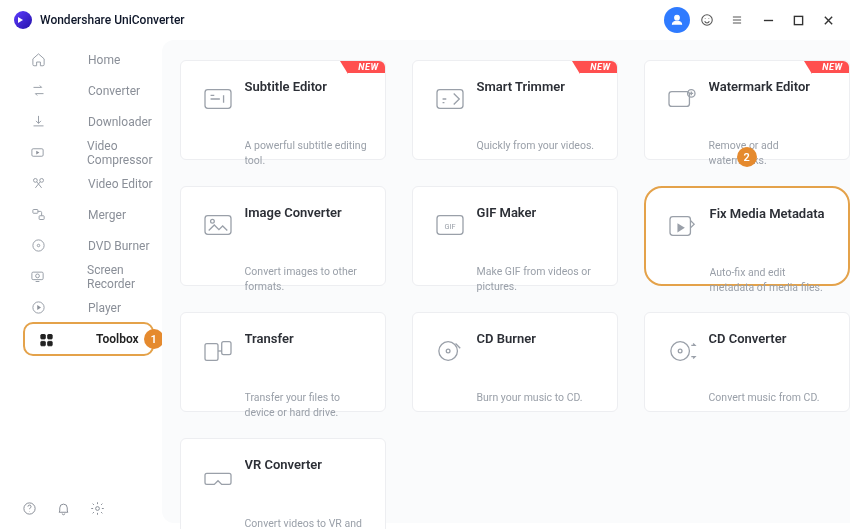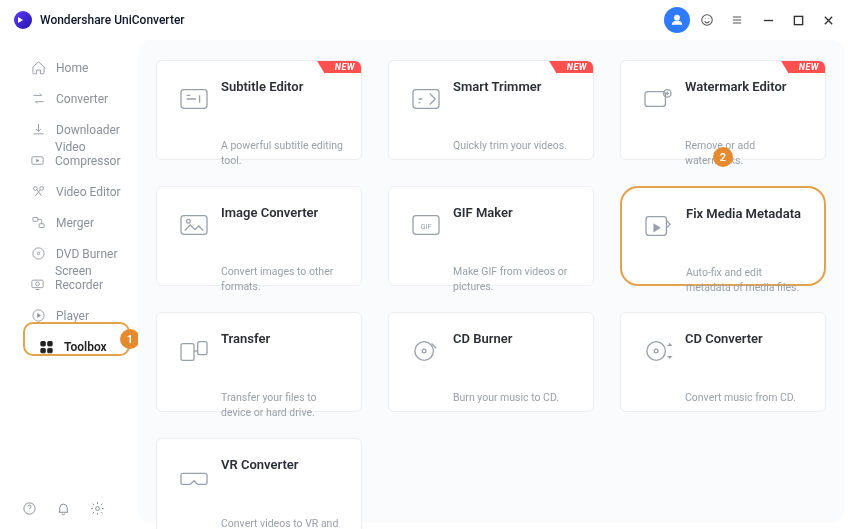--- a/index.html
+++ b/index.html
@@ -10,21 +10,21 @@
   .app-title { font-size: 12px; color:#0f172a; font-weight:500; }
   .titlebar-spacer { flex:1; }
   .title-ico { width: 26px; height:26px; display:flex; align-items:center; justify-content:center; border-radius:50%; margin-left:4px; color:#555;}
   .title-ico svg { width:14px; height:14px; stroke:currentColor; fill:none; stroke-width:1.8;}
   .title-ico.user { background:#2f7bff; color:#fff;}
   .title-ico.user svg { fill:#fff; stroke:#fff;}
   .win-ctrl { width:24px; height:24px; display:flex; align-items:center; justify-content:center; margin-left:6px; color:#333; }
   .win-ctrl svg { width:11px; height:11px; stroke:currentColor; fill:none; stroke-width:1.5;}
   .body { display:flex; height: calc(100% - 40px); }
   .sidebar { width: 174px; padding-top:4px; display:flex; flex-direction:column; position:relative;}
-  .nav-item { display:flex; align-items:flex-end; height:31px; padding-left:22px; color:#8a8f98; font-size:12px; border-radius:8px; margin:0 8px 0 8px; position:relative;}
+  .nav-item { display:flex; align-items:center; height:31px; padding-left:22px; color:#8a8f98; font-size:12px; border-radius:8px; margin:0 8px 0 8px; position:relative;gap:32px;}
   .nav-item .nico { width:16px; height:16px; margin-right:10px; display:flex; align-items:center; justify-content:center; }
   .nav-item .nico svg { width:15px; height:15px; stroke:#9aa0a9; fill:none; stroke-width:1.6;}
   .nav-item.active { background:#fff; border:2px solid #e4a24a; border-radius:10px; color:#222; font-weight:600; margin: -1px 8px -1px 23px; padding-left:13px; height:34px;}
   .nav-item.active .nico svg { stroke:#222; }
   .nav-badge { position:absolute; right:-12px; top:50%; transform:translateY(-50%); width:20px; height:20px; border-radius:50%; background:#e58a2e; color:#fff; font-size:11px; font-weight:600; display:flex; align-items:center; justify-content:center;}
   .sidebar-bottom { margin-top:auto; display:flex; gap:18px; padding:0 0 12px 22px;}
   .sidebar-bottom .bico { width:16px; height:16px; color:#8a8f98;}
   .sidebar-bottom .bico svg { width:15px; height:15px; stroke:currentColor; fill:none; stroke-width:1.6;}
   .collapse-handle { position:absolute; left:163px; top:275px; width:12px; height:20px; background:#fff; border:1px solid #eee; border-left:none; border-radius:0 8px 8px 0; display:flex; align-items:center; justify-content:center; font-size:9px; color:#888;}
   .main { flex:1; background:#fafbfc; border-radius:12px; margin:0 6px 6px 0; padding:20px 18px; position:relative; }
@@ -214,21 +214,21 @@
         <span class="new-tag">NEW</span>
         <div class="cico">
             <svg viewBox="0 0 32 28">
               <rect x="2" y="4" width="28" height="20" rx="3"></rect>
               <path d="M8 18h4M8 22h2" transform="translate(0,-4)"></path>
               <path d="M20 8l6 6-6 6"></path>
             </svg>
           </div>
         <div class="ctext">
           <div class="ctitle">Smart Trimmer</div>
-          <div class="cdesc">Quickly trim your videos.</div>
+          <div class="cdesc">Quickly from your videos.</div>
         </div>
       </div>
       <div class="card has-badge">
         <span class="new-tag">NEW</span>
         <div class="cico">
             <svg viewBox="0 0 32 28">
               <rect x="2" y="6" width="22" height="16" rx="3"></rect>
               <circle cx="26" cy="8" r="4"></circle>
               <path d="M24 8h4M26 6v4"></path>
             </svg>

